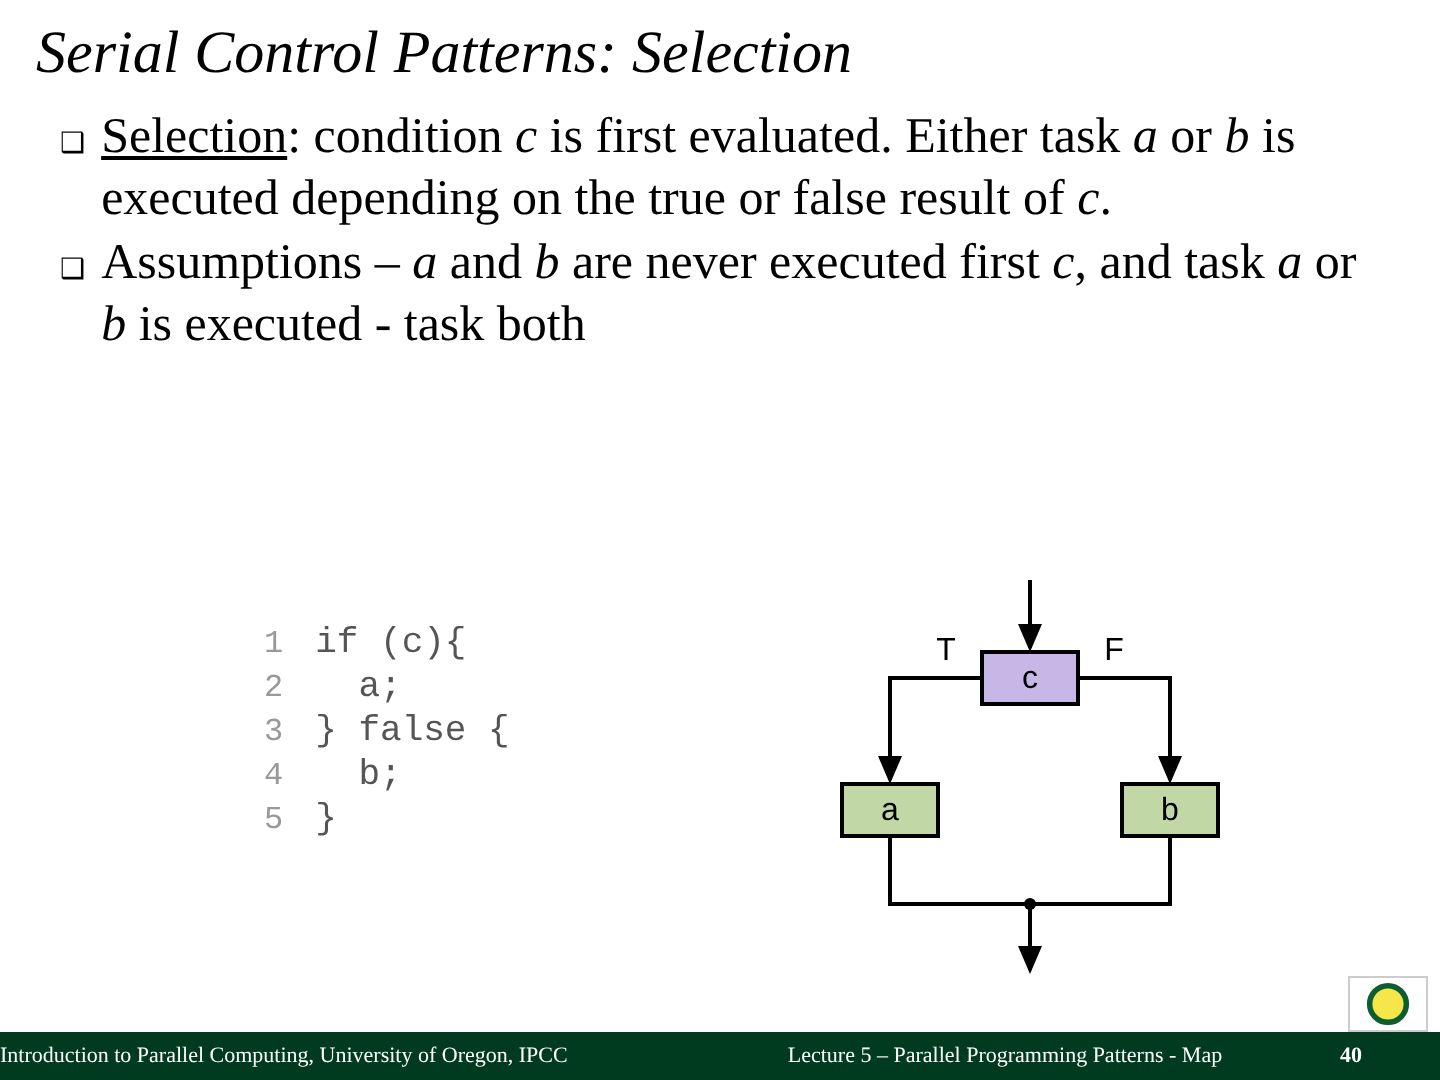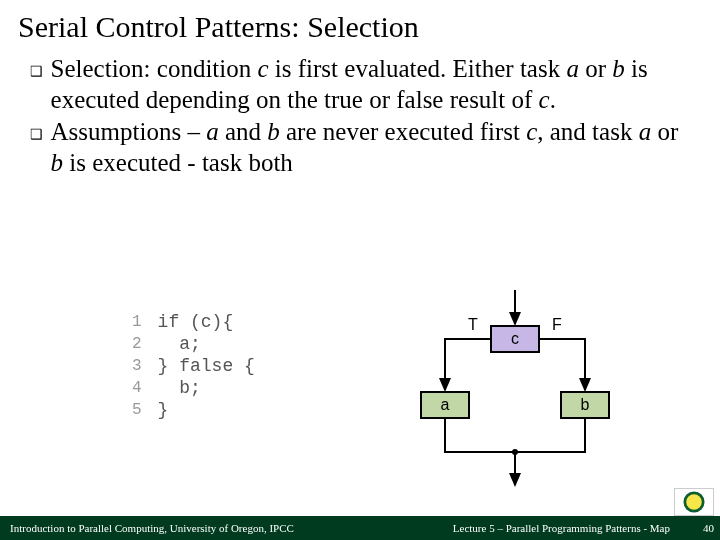--- a/index.html
+++ b/index.html
@@ -11,20 +11,21 @@
     position: relative;
     overflow: hidden;
   }
   .slide {
     width: 720px;
     height: 540px;
     position: relative;
   }
   .title {
     font-size: 30px;
+    font-style: italic;
     font-weight: normal;
     padding: 10px 18px 6px 18px;
   }
   .content {
     padding: 4px 24px 0 30px;
   }
   .bullet-row {
     display: flex;
     align-items: flex-start;
     margin-bottom: 2px;
@@ -33,21 +34,21 @@
     font-family: Arial, sans-serif;
     font-size: 14px;
     line-height: 30px;
     margin-right: 8px;
     margin-top: 2px;
   }
   .bullet-text {
     font-size: 25px;
     line-height: 1.22;
   }
-  .under { }
+  .under { text-decoration: underline; }
   .ital { font-style: italic; }
 
   .figure-area {
     position: absolute;
     top: 290px;
     left: 0;
     width: 720px;
     height: 200px;
   }
   .code-block {
@@ -79,23 +80,23 @@
     left: 0;
     bottom: 0;
     width: 720px;
     height: 24px;
     background: #003b1f;
     color: #fff;
     font-size: 11px;
     display: flex;
     align-items: center;
   }
-  .footer .fl { padding-left: 10px; flex: 1; }
-  .footer .fc { flex: 1; text-align: right; }
-  .footer .fr { width: 50px; text-align: right; padding-right: 6px; }
+  .footer .fl { padding-left: 0; flex: 1; }
+  .footer .fc { flex: 1; text-align: center; }
+  .footer .fr { width: 50px; padding-right: 6px; font-weight: bold; }
   .logo {
     position: absolute;
     right: 6px;
     bottom: 24px;
     width: 40px;
     height: 28px;
     border: 1px solid #ccc;
     background: #fff;
     display: flex;
     align-items: center;

